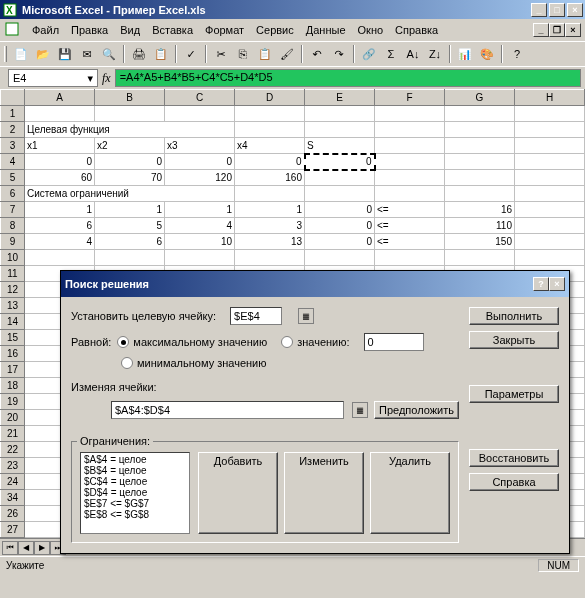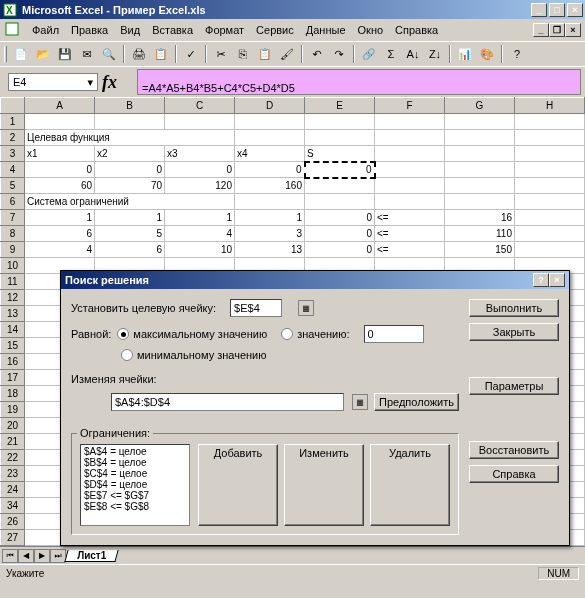--- a/index.html
+++ b/index.html
@@ -11,32 +11,32 @@
   .winbtn { width: 16px; height: 14px; background: #d4d0c8; border: 1px solid #fff; border-right-color: #404040; border-bottom-color: #404040; font-size: 9px; display: flex; align-items: center; justify-content: center; font-family: Arial; font-weight: bold; }
   .menubar { background: #d4d0c8; display: flex; padding: 2px 4px; align-items: center; }
   .menubar .mitem { padding: 2px 6px; cursor: default; }
   .menubar .spacer { flex: 1; }
   .toolbar { background: #d4d0c8; display: flex; padding: 2px 4px; gap: 2px; align-items: center; border-top: 1px solid #fff; }
   .toolbar .handle { width: 3px; height: 16px; border-left: 1px solid #fff; border-right: 1px solid #808080; margin-right: 2px; }
   .tbtn { width: 20px; height: 20px; display: flex; align-items: center; justify-content: center; border: 1px solid transparent; }
   .tsep { width: 1px; height: 18px; border-left: 1px solid #808080; border-right: 1px solid #fff; margin: 0 2px; }
   .formulabar { background: #d4d0c8; display: flex; padding: 2px 4px; align-items: center; gap: 4px; border-top: 1px solid #fff; }
   .namebox { width: 90px; background: #fff; border: 1px solid #808080; padding: 1px 4px; height: 18px; display: flex; align-items: center; }
-  .fx { font-style: italic; font-family: serif; font-size: 18px; font-weight: bold; }
-  .formula { flex: 1; background: #f0abfc; border: 1px solid #808080; padding: 12px 4px; height: 18px; margin-left: 16px; }
+  .fx { font-style: italic; font-family: serif; font-size: 12px; }
+  .formula { flex: 1; background: #22c55e; border: 1px solid #808080; padding: 1px 4px; height: 18px; }
   .sheet { position: relative; background: #fff; }
   table.grid { border-collapse: collapse; width: 100%; table-layout: fixed; }
   table.grid th, table.grid td { border: 1px solid #c0c0c0; height: 16px; font-size: 10px; padding: 0 2px; }
   table.grid th { background: #d4d0c8; border: 1px solid #808080; border-top-color: #fff; border-left-color: #fff; font-weight: normal; text-align: center; }
   table.grid th.corner { width: 24px; }
   table.grid td { text-align: right; }
   table.grid td.tl { text-align: left; }
   .sel { border: 2px dashed #000 !important; }
   .dialog { position: absolute; left: 60px; top: 270px; width: 510px; background: #d4d0c8; border: 1px solid #000; box-shadow: 2px 2px 4px rgba(0,0,0,0.5); }
-  .dialog .dtitle { background: linear-gradient(to right, #0a246a, #a6caf0); color: #fff; height: 18px; display: flex; align-items: center; padding: 0 4px; font-weight: bold; }
+  .dialog .dtitle { background: linear-gradient(to right, #0a246a, #a6caf0); color: #fff; height: 26px; display: flex; align-items: center; padding: 0 4px; font-weight: bold; }
   .dialog .dtitle .spacer { flex: 1; }
   .dialog .dbody { padding: 10px; position: relative; }
   .dinput { background: #fff; border: 1px solid #808080; border-top-color: #404040; border-left-color: #404040; padding: 1px 3px; height: 18px; display: inline-flex; align-items: center; }
   .dbtn { background: #d4d0c8; border: 1px solid #fff; border-right-color: #404040; border-bottom-color: #404040; padding: 2px 4px; min-width: 80px; text-align: center; box-shadow: inset -1px -1px 0 #808080; cursor: default; }
   .radio { display: inline-flex; align-items: center; gap: 4px; margin-right: 8px; }
   .radio .dot { width: 12px; height: 12px; border-radius: 50%; background: #fff; border: 1px solid #808080; display: flex; align-items: center; justify-content: center; }
   .radio .dot.on::after { content: ''; width: 5px; height: 5px; background: #000; border-radius: 50%; }
   .listbox { background: #fff; border: 1px solid #808080; border-top-color: #404040; border-left-color: #404040; height: 82px; overflow: auto; padding: 1px; font-size: 10px; }
   .listbox div { padding: 0 2px; }
   .fieldset-label { position: relative; top: 6px; left: 6px; background: #d4d0c8; padding: 0 3px; display: inline-block; z-index: 1; }

